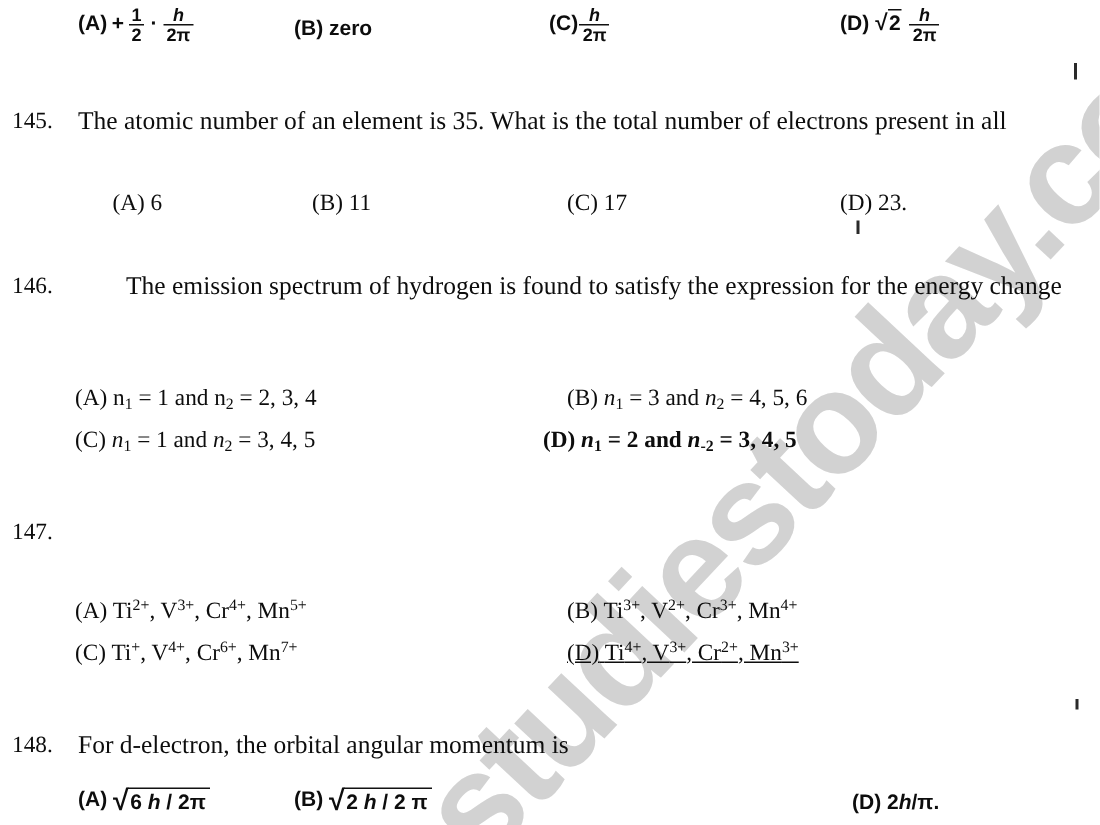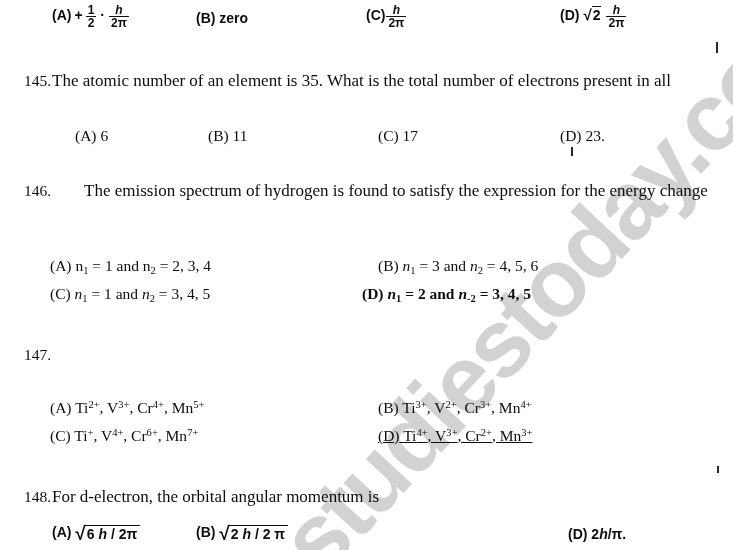--- a/index.html
+++ b/index.html
@@ -45,21 +45,21 @@
   
   #page {
     position: absolute;
     left: 0; top: 0;
     width: 733px; height: 550px;
     z-index: 2;
   }
   .qblock { position: absolute; left: 0; width: 733px; }
   .qnum {
     position: absolute;
-    left: 24px;
+    left: 8px;
     width: 42px;
     text-align: left;
     font-size: 15.5px;
     line-height: 21px;
   }
   .qtext {
     position: absolute;
     left: 52px;
     width: 678px;
     font-size: 17px;

